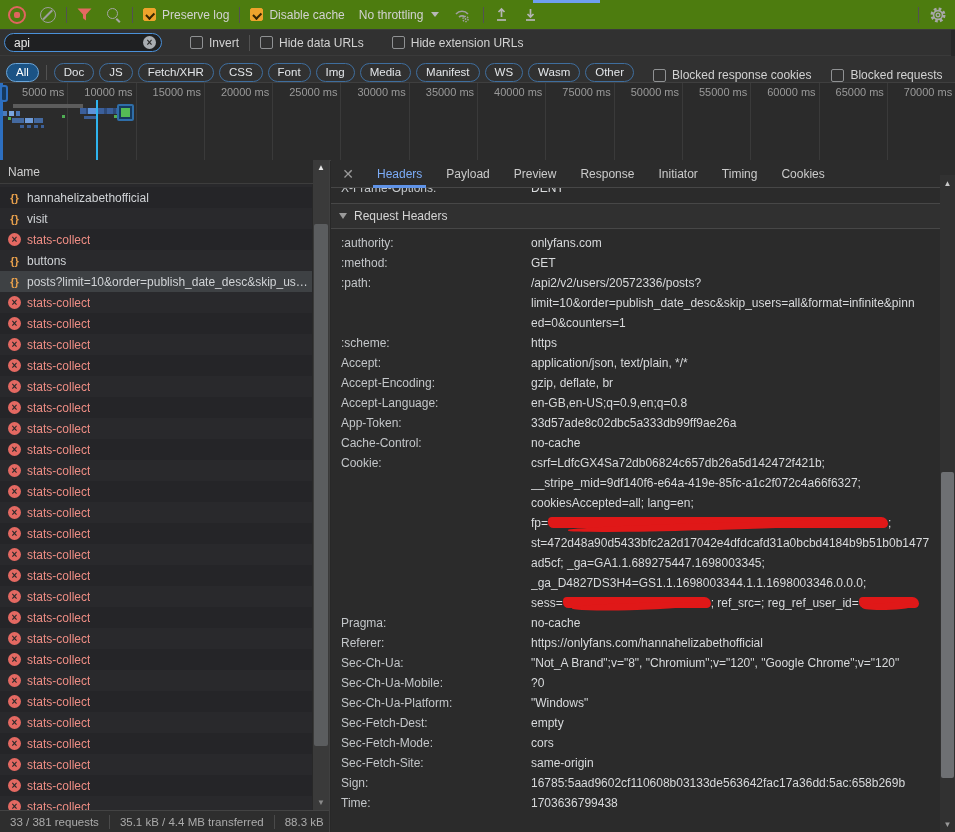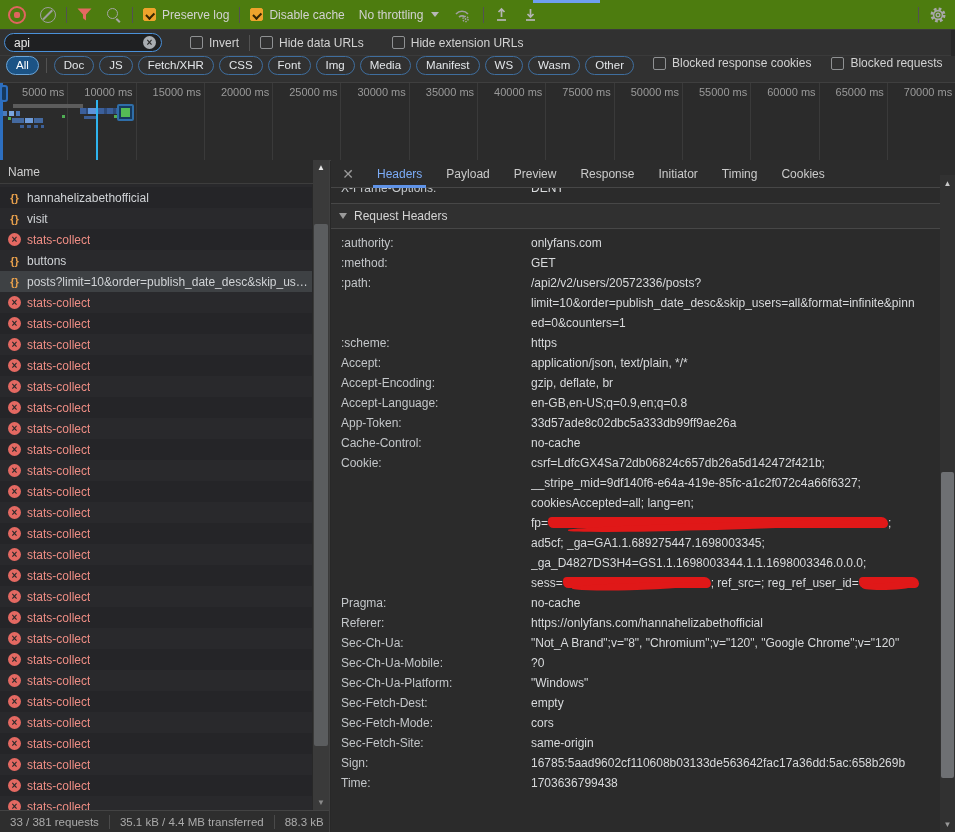--- a/index.html
+++ b/index.html
@@ -44,21 +44,21 @@
   
   .tb2{top:30px;left:0;right:4px;height:26px;background:#313131;display:flex;align-items:center;
        padding:0 4px;box-sizing:border-box;border-bottom:1px solid #3a3a3a;}
   .searchbox{width:158px;height:19px;background:#1f2022;border:1px solid #4a90d9;border-radius:10px;
        display:flex;align-items:center;padding:0 5px 0 9px;box-sizing:border-box;}
   .searchbox input{flex:1;background:transparent;border:none;outline:none;color:#e8e8e8;
        font-family:"Liberation Sans",sans-serif;font-size:12px;padding:0;min-width:0;}
   .sclear{width:13px;height:13px;border-radius:50%;background:#a9adb2;color:#2a2a2a;font-size:10px;
        line-height:13px;text-align:center;flex:none;cursor:pointer;font-weight:bold;}
   
-  .pillsrow{top:56px;left:0;right:0;height:27px;background:#313131;display:flex;align-items:flex-start;
+  .pillsrow{top:56px;left:0;right:0;height:27px;background:#313131;display:flex;align-items:flex-end;
        padding:0 6px;box-sizing:border-box;border-bottom:1px solid #3f3f3f;}
   .pill{height:19px;line-height:17px;border:1px solid #3f6e9e;border-radius:10px;background:transparent;
        color:#e3e6e9;padding:0 9px;margin-right:5px;white-space:nowrap;cursor:pointer;box-sizing:border-box;
        font-size:11.5px;flex:none;}
   .pill.sel{background:#1b5385;border-color:#6aa5d9;color:#ffffff;}
   .pilldiv{width:1px;height:15px;background:#525252;margin:0 7px 0 2px;flex:none;}
   .advfilters{display:flex;align-items:center;margin-left:14px;gap:6px;}
   .advfilters .lbl{margin-right:14px;color:#d2d2d2;white-space:nowrap;}
   
   .overview{top:83px;left:0;right:0;height:77px;background:#2b2b2b;border-bottom:1px solid #3f3f3f;
@@ -492,20 +492,21 @@
             <div class="line">no-cache</div>
           </div>
         </div>
         <div class="hrow">
           <span class="hname">Cookie:</span>
           <div class="hval">
             <div class="line">csrf=LdfcGX4Sa72db06824c657db26a5d142472f421b;</div>
             <div class="line">__stripe_mid=9df140f6-e64a-419e-85fc-a1c2f072c4a66f6327;</div>
             <div class="line">cookiesAccepted=all; lang=en;</div>
             <div class="line">fp=<span class="redact" style="width: 340px;"></span>;</div>
+            <div class="line">st=472d48a90d5433bfc2a2d17042e4dfdcafd31a0bcbd4184b9b51b0b1477</div>
             <div class="line">ad5cf; _ga=GA1.1.689275447.1698003345;</div>
             <div class="line">_ga_D4827DS3H4=GS1.1.1698003344.1.1.1698003346.0.0.0;</div>
             <div class="line">sess=<span class="redact" style="width: 148px;"></span>; ref_src=; reg_ref_user_id=<span class="redact" style="width: 60px;"></span></div>
           </div>
         </div>
         <div class="hrow">
           <span class="hname">Pragma:</span>
           <div class="hval">
             <div class="line">no-cache</div>
           </div>

